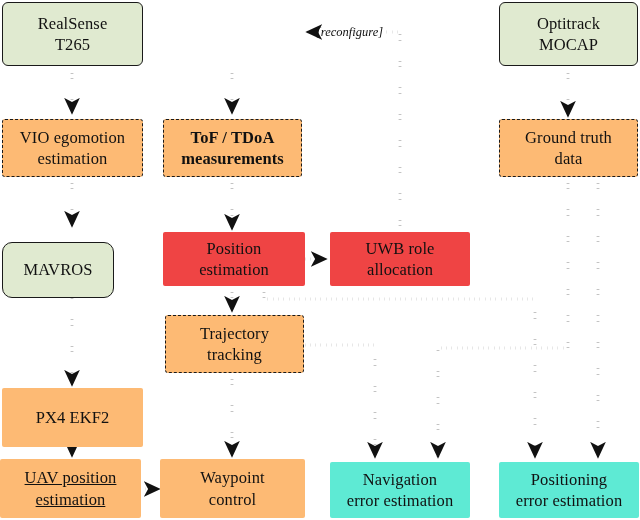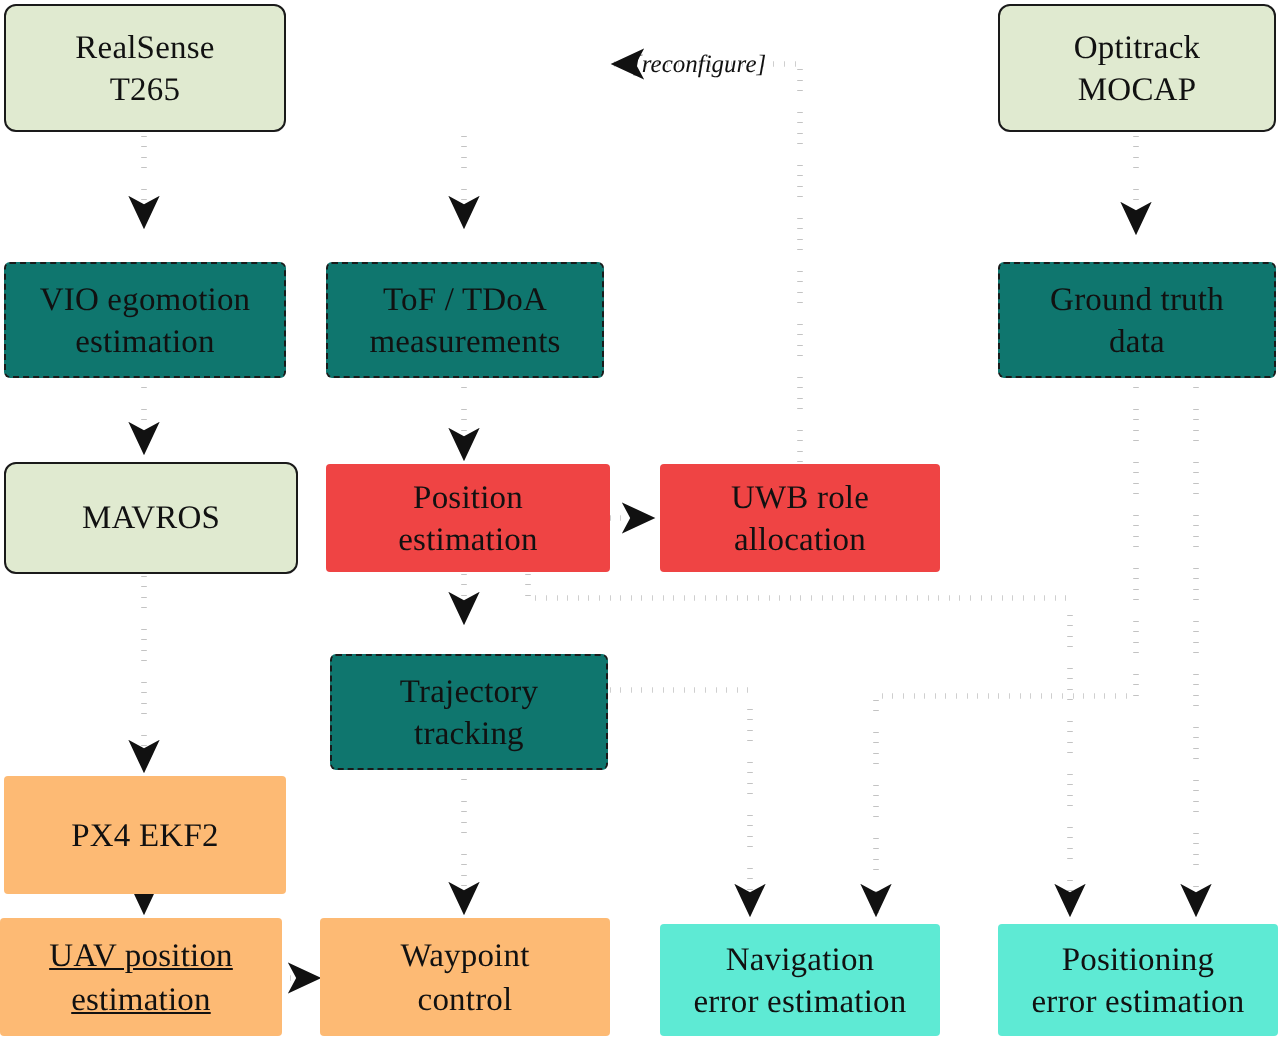--- a/index.html
+++ b/index.html
@@ -41,24 +41,23 @@
     padding: 0 4px;
     white-space: pre-line;
   }
   
   .node.hw {                 
     background: #e0ead0;
     border: 1.6px solid #1a1a1a;
     border-radius: 6px;
   }
   .node.data {               
-    background: #0f766e;
+    background: #fdba74;
     border: 1.5px dashed #1a1a1a;
     border-radius: 3px;
-    margin-top: 12px;
   }
   .node.proc {               
     background: #ef4444;
     border: none;
     border-radius: 2px;
   }
   .node.ctrl {               
     background: #fdba74;
     border: none;
     border-radius: 2px;
@@ -132,35 +131,35 @@
   <div class="node hw" style="left:2px; top:2px; width:141px; height:64px;">
     <span class="label">RealSense
 T265</span>
   </div>
 
   <div class="node data" style="left:2px; top:119px; width:141px; height:58px;">
     <span class="label">VIO egomotion
 estimation</span>
   </div>
 
-  <div class="node hw" style="left:2px; top:231px; width:147px; height:56px;">
+  <div class="node hw" style="left:2px; top:242px; width:112px; height:56px;border-radius:10px;">
     <span class="label">MAVROS</span>
   </div>
 
   <div class="node ctrl" style="left:2px; top:388px; width:141px; height:59px;">
     <span class="label">PX4 EKF2</span>
   </div>
 
   <div class="node ctrl" style="left:0; top:459px; width:141px; height:59px;text-decoration:underline;">
     <span class="label">UAV position
 estimation</span>
   </div>
 
 
-  <div class="node data" style="left:163px; top:119px; width:139px; height:58px;">
+  <div class="node data" style="left:163px; top:119px; width:139px; height:58px;font-weight:bold;">
     <span class="label">ToF / TDoA
 measurements</span>
   </div>
 
   <div class="node proc" style="left:163px; top:232px; width:142px; height:54px;">
     <span class="label">Position
 estimation</span>
   </div>
 
   <div class="node ctrl" style="left:160px; top:459px; width:145px; height:59px;">

